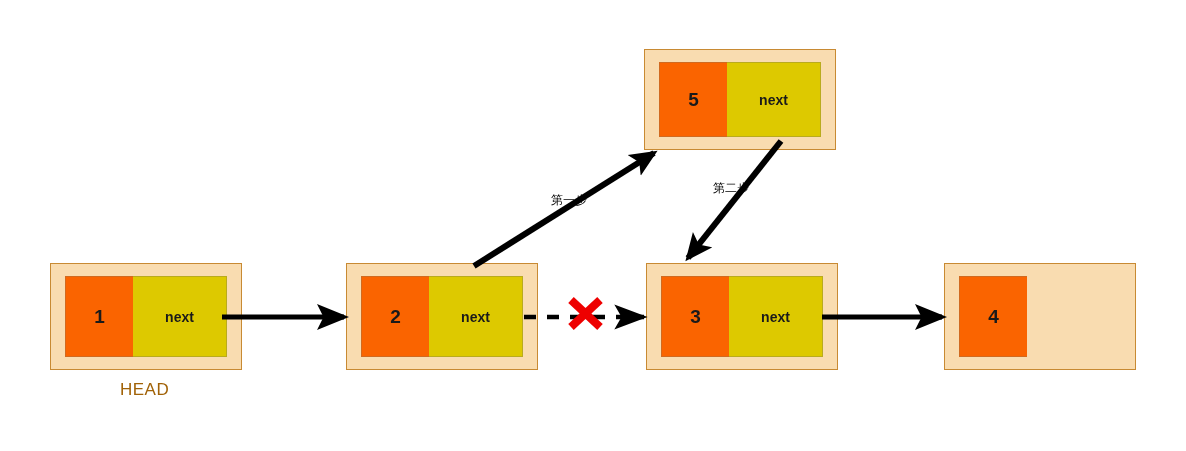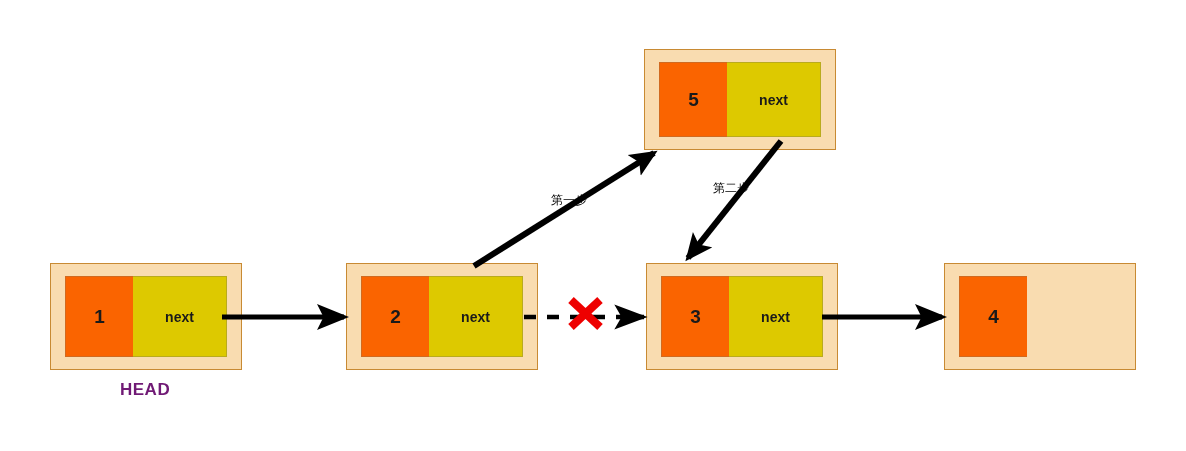--- a/index.html
+++ b/index.html
@@ -56,22 +56,22 @@
     border-left: none;
     flex: 1 1 58%;
     font-size: 14px;
   }
   .cell-next.big {
     font-size: 21px;
   }
   .head-label {
     position: absolute;
     font-size: 17px;
-    font-weight: bold;
-    color: #701a75;
+    font-weight: normal;
+    color: #a16207;
     letter-spacing: 0.5px;
   }
   .step-label {
     position: absolute;
     font-size: 12px;
     color: #000000;
     white-space: nowrap;
   }
   svg.overlay {
     position: absolute;

